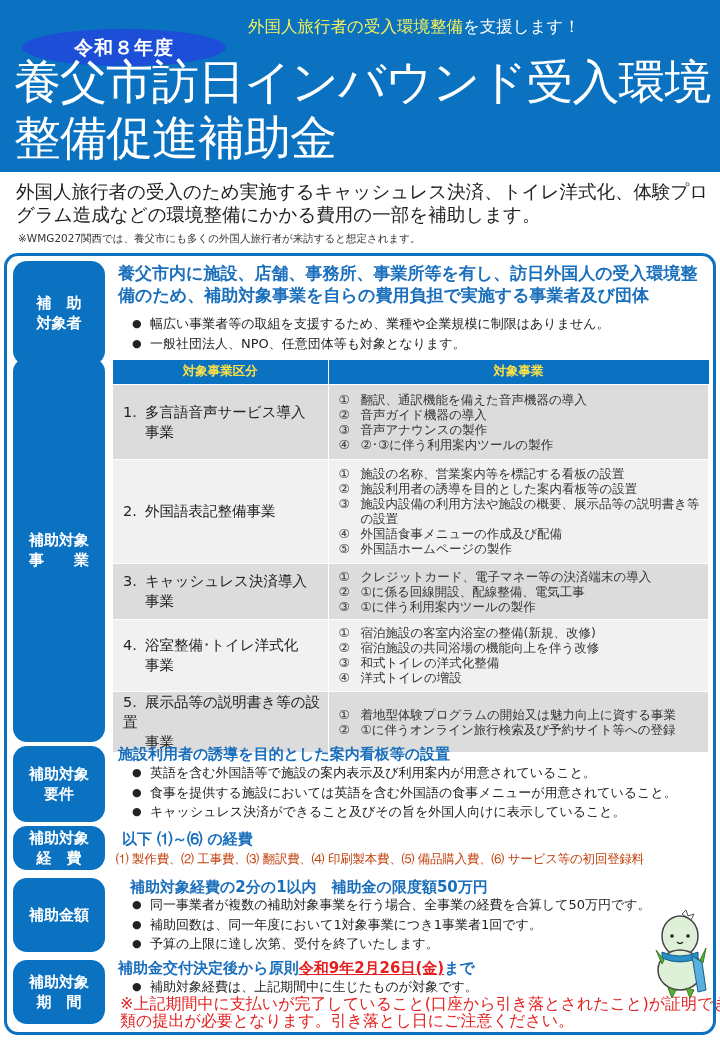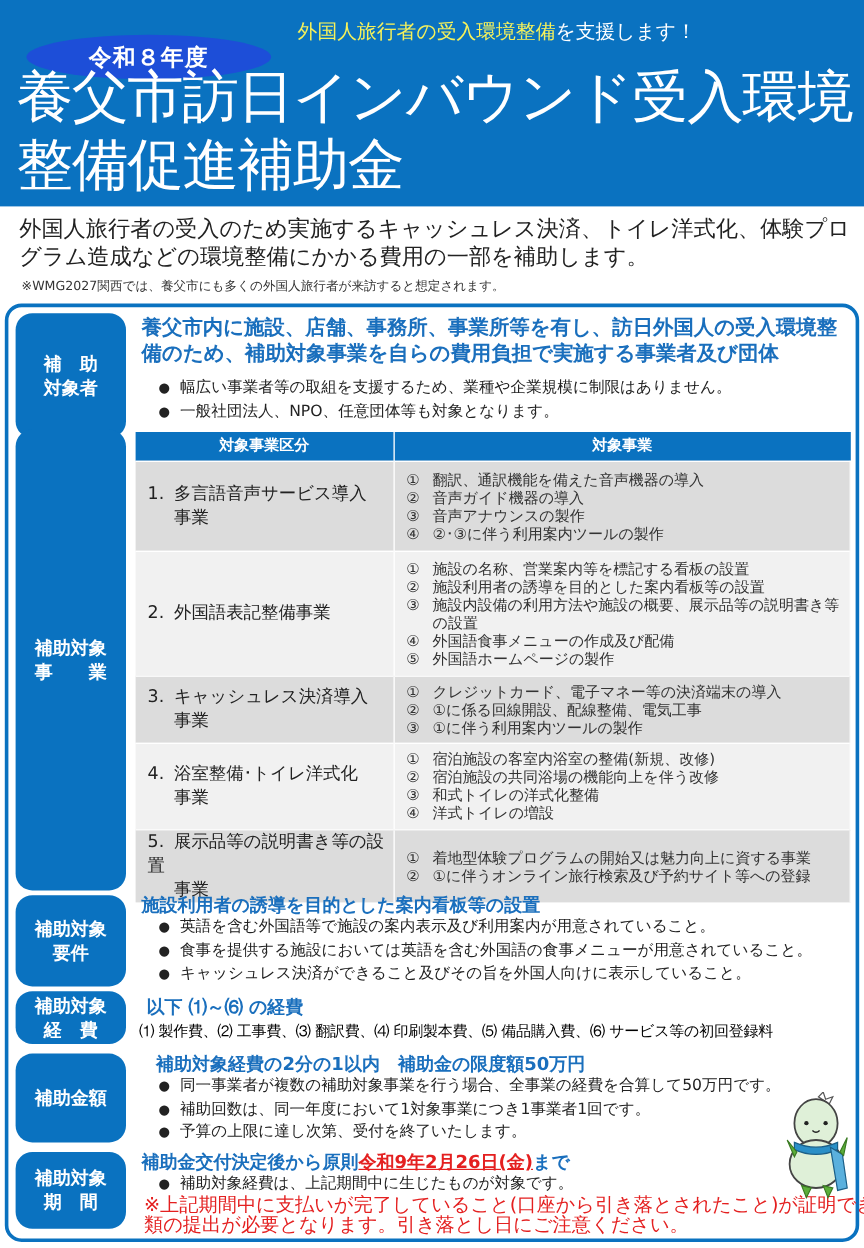--- a/index.html
+++ b/index.html
@@ -30,33 +30,33 @@
   .label-box span { display: block; }
 
   .sec-head { position: absolute; left: 118px; color: #1a6fbd; font-weight: bold; font-size: 17px; line-height: 22px; }
   .bullets { position: absolute; left: 132px; font-size: 13px; line-height: 19.5px; color: #222222; }
   .bullets li { list-style: none; position: relative; padding-left: 18px; white-space: nowrap; }
   .bullets li::before { content: "●"; position: absolute; left: 0; top: 0; font-size: 11px; color: #222222; }
   .red { color: #e42020; }
 
   
   .tbl { position: absolute; left: 113px; top: 360px; width: 596px; border-collapse: collapse; font-size: 12.5px; }
-  .tbl th { background: #0a72c0; color: #ffffff; font-weight: bold; font-size: 12.5px; height: 24px; border-right: 1px solid #ffffff; }
+  .tbl th { background: #0a72c0; color: #fde047; font-weight: bold; font-size: 12.5px; height: 24px; border-right: 1px solid #ffffff; }
   .tbl th:last-child { border-right: none; }
   .tbl td { vertical-align: middle; border-right: 1px solid #ffffff; border-top: 1px solid #ffffff; }
   .tbl td.cat { width: 215px; font-size: 14.5px; line-height: 20px; color: #222222; padding-left: 10px; }
   .tbl td.items { font-size: 12.5px; line-height: 15px; color: #333333; padding: 4px 6px 4px 10px; }
   .tbl tr.odd td { background: #dcdcdc; }
   .tbl tr.even td { background: #f1f1f1; }
   .item-line { display: flex; }
   .item-line .num { width: 22px; flex-shrink: 0; }
   .cat .num { display: inline-block; width: 22px; }
   .cat .sub { padding-left: 22px; display: block; }
 
-  .expense-line { position: absolute; left: 116px; top: 851px; font-size: 12.5px; color: #000000; white-space: nowrap; letter-spacing: -0.2px; }
+  .expense-line { position: absolute; left: 116px; top: 851px; font-size: 12.5px; color: #c2410c; white-space: nowrap; letter-spacing: -0.2px; }
 
   
   .mascot { position: absolute; left: 650px; top: 910px; width: 64px; height: 90px; }
 </style>
 </head>
 <body>
 
 <div class="header">
   <div class="year-pill">令和８年度</div>
   <div class="tagline">

